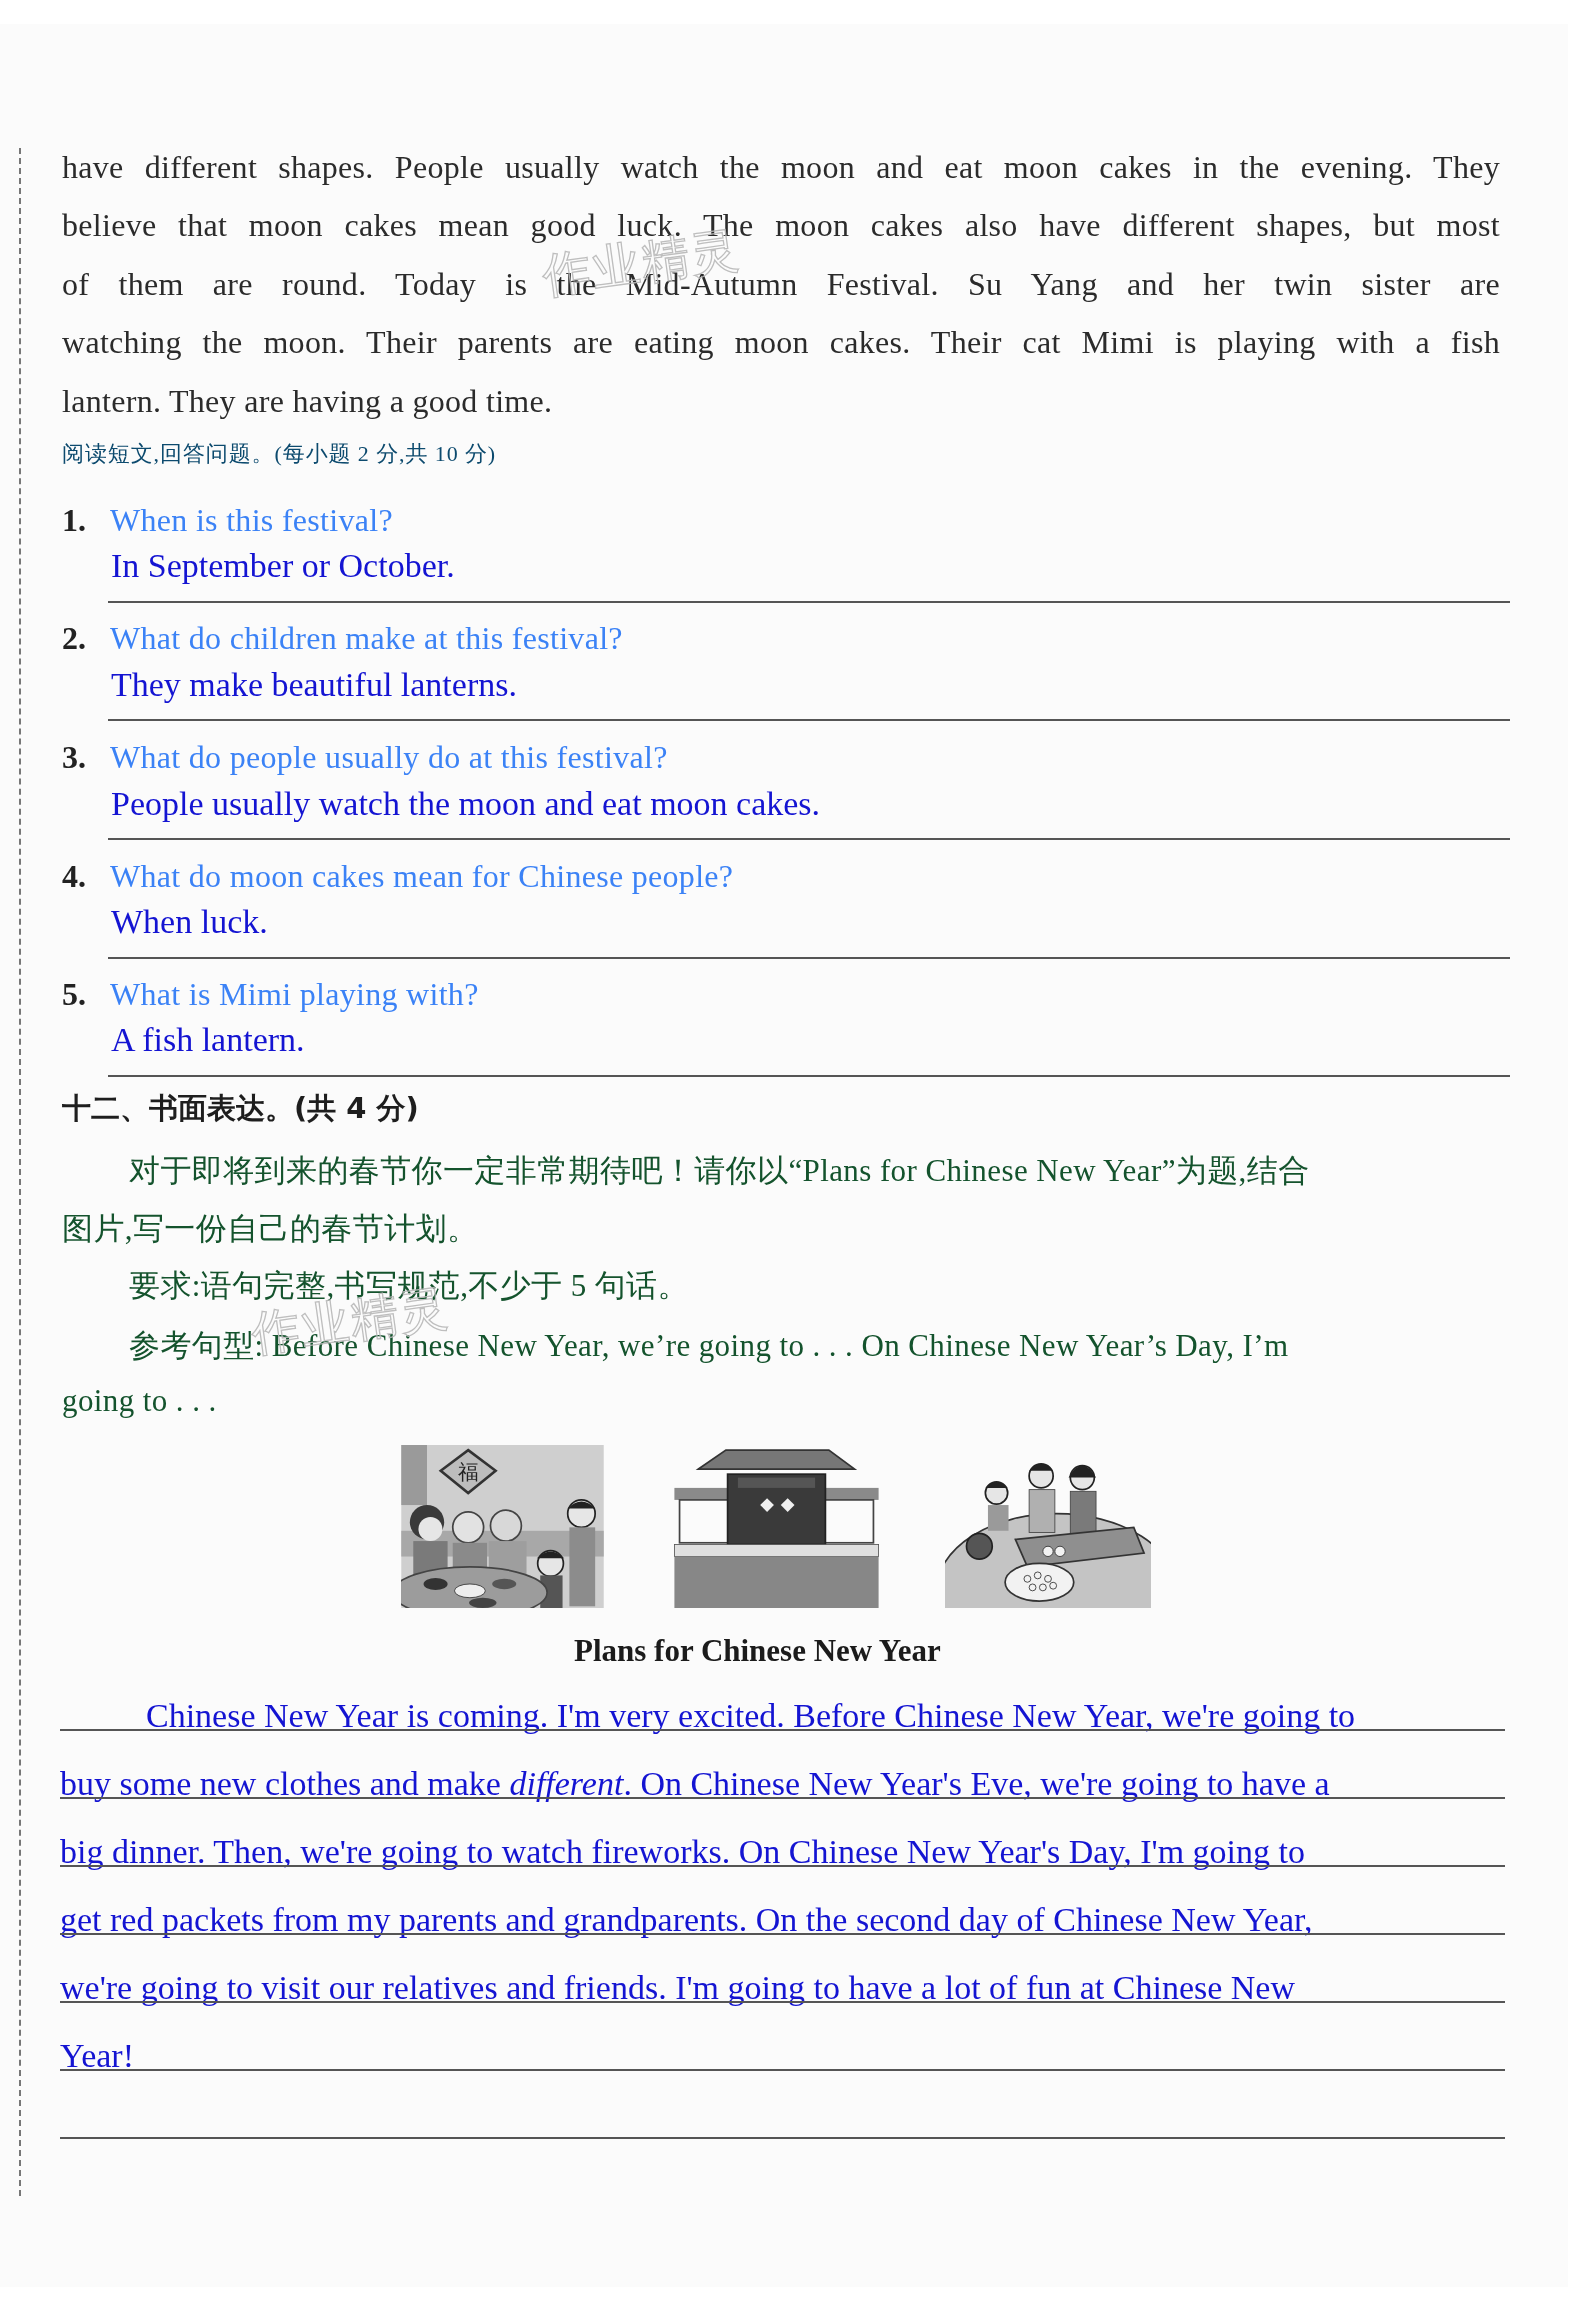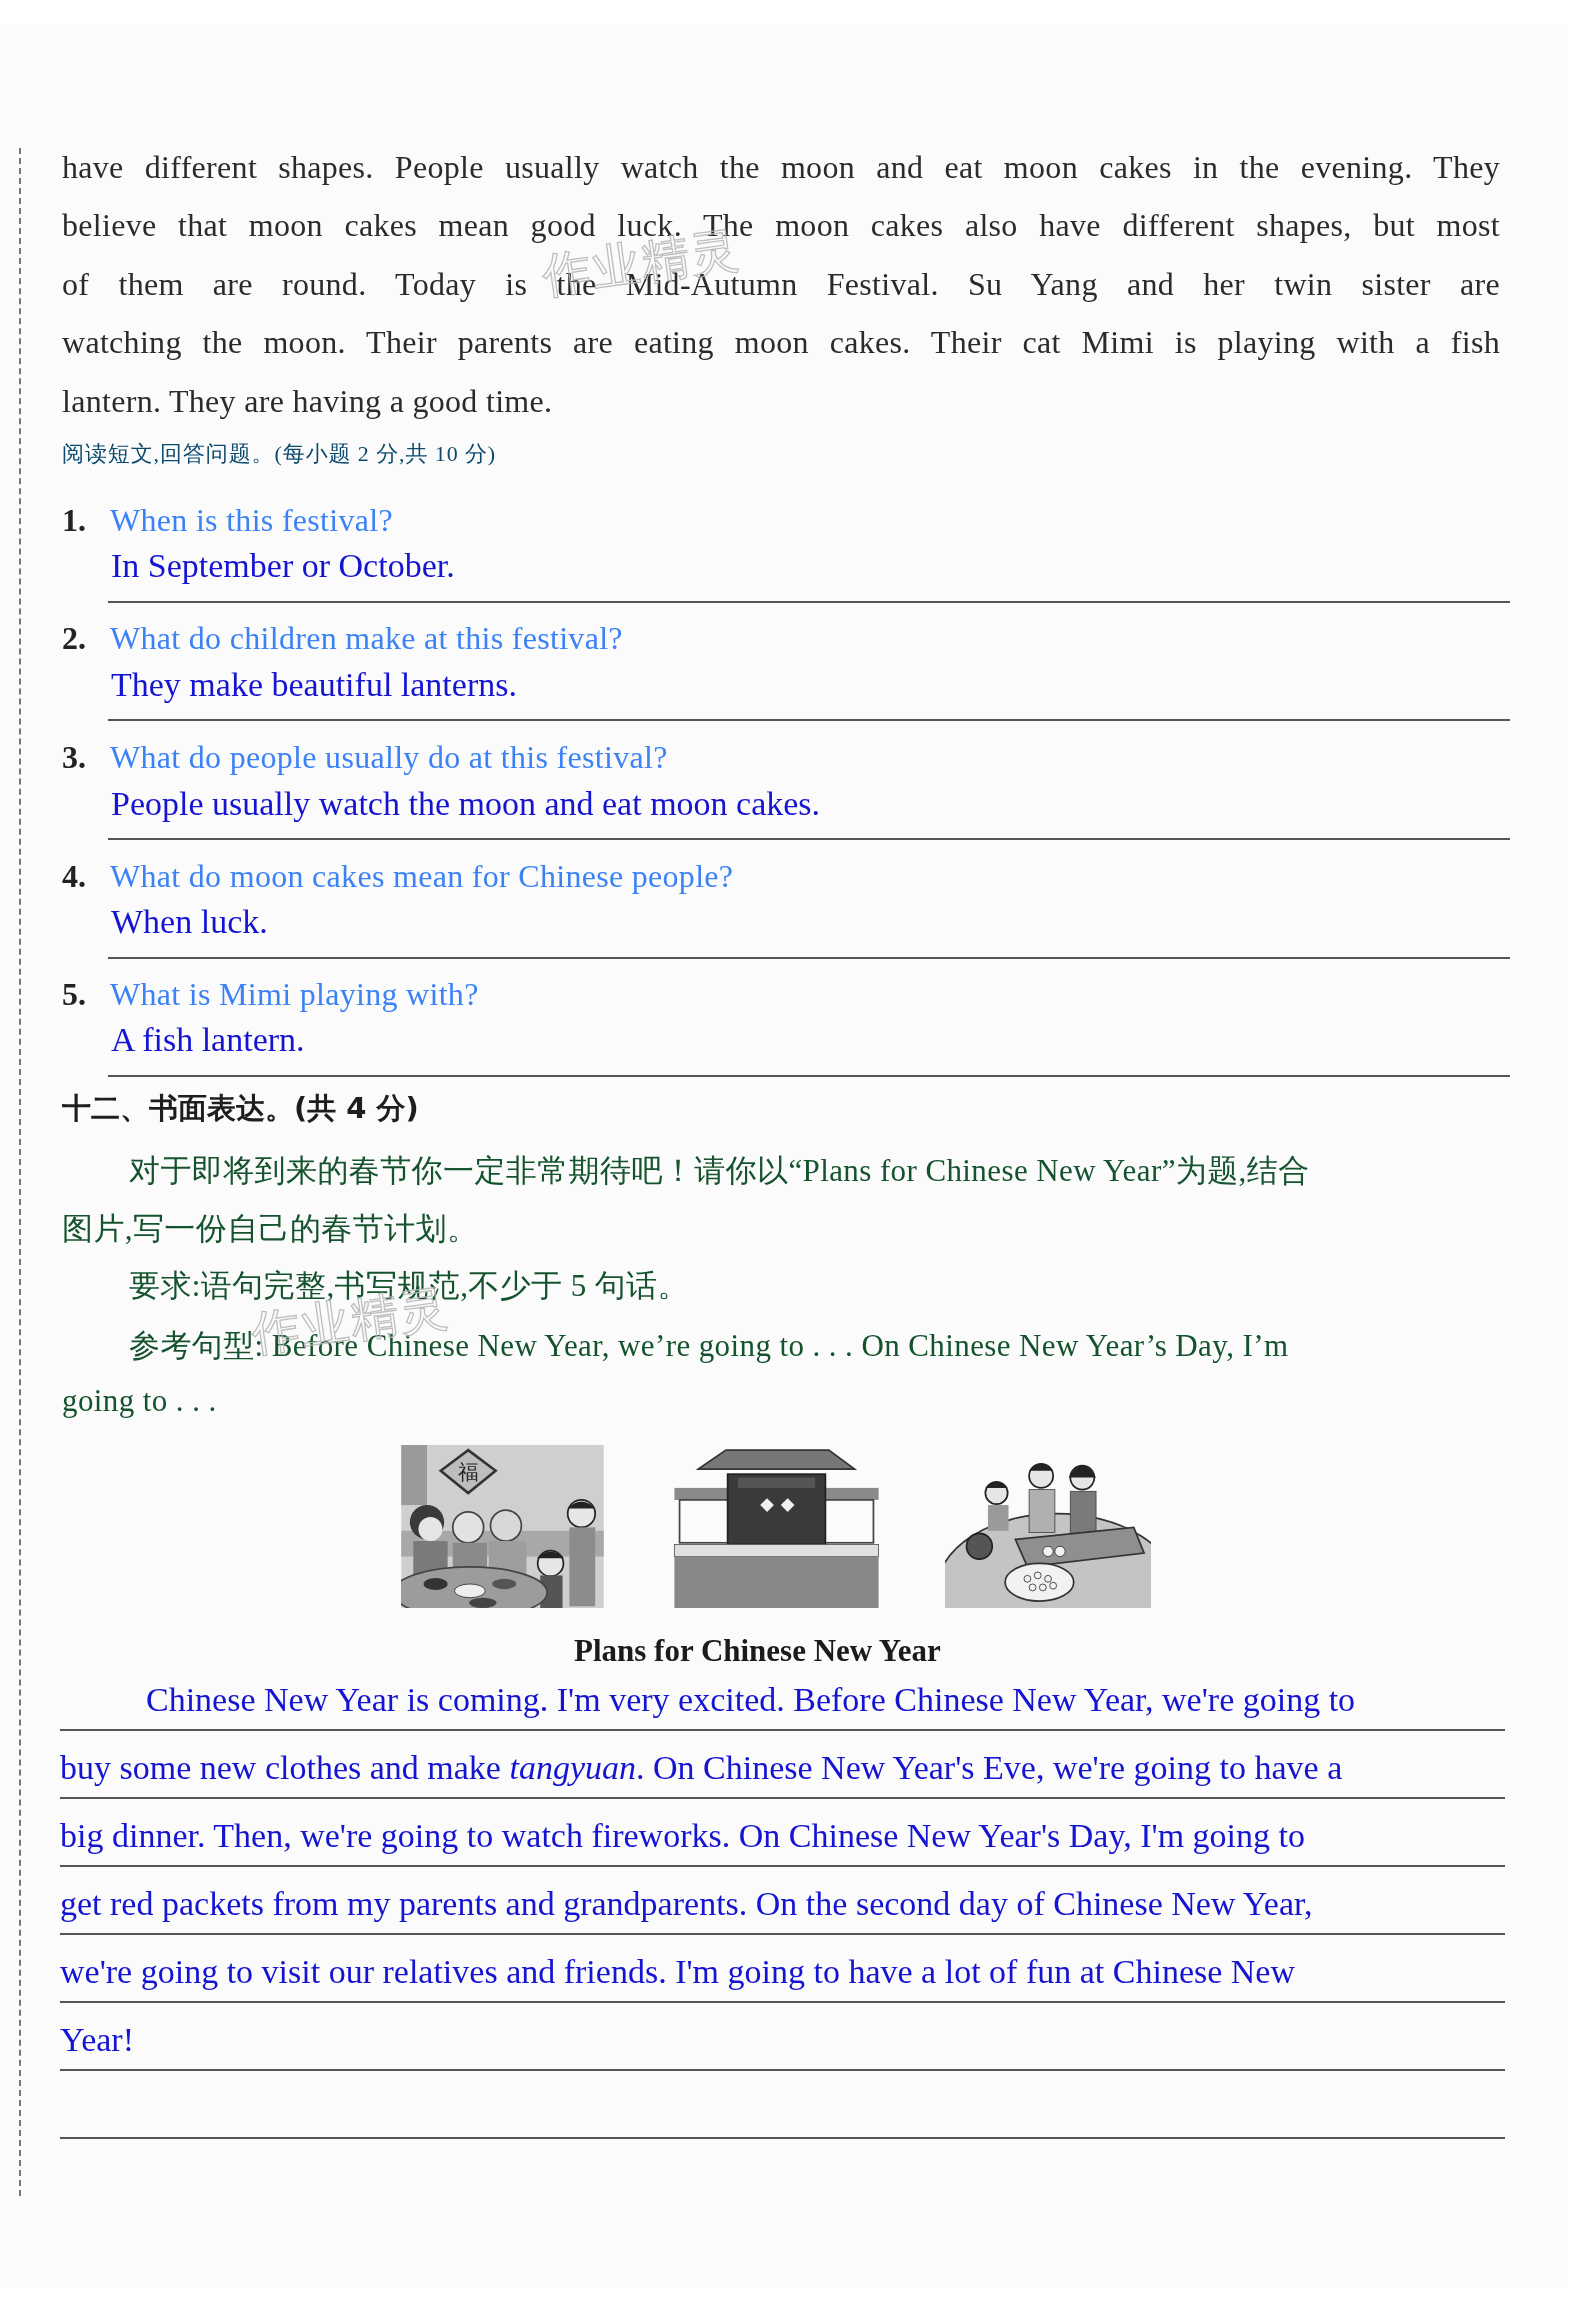--- a/index.html
+++ b/index.html
@@ -101,20 +101,21 @@
       font-weight: bold;
       font-size: 31px;
       color: #1b1b1b;
     }
     .essay-line {
       position: absolute;
       font-family: "Liberation Serif", serif;
       font-size: 34px;
       color: #1414d2;
       white-space: nowrap;
+      margin-top: 16px;
     }
     .watermark {
       position: absolute;
       font-family: "DejaVu Sans", sans-serif;
       font-size: 48px;
       color: transparent;
       -webkit-text-stroke: 1.3px #b8b8b8;
       transform: rotate(-8deg);
       letter-spacing: 1.7px;
       opacity: 0.9;
@@ -248,21 +249,21 @@
 
 <div class="abs essay-title" style="left:574px; top:1633px;">Plans for Chinese New Year</div>
 
 <div>
   <div class="essay-line" style="left:146px; top:1681px;">
     <span>Chinese New Year is coming. I'm very excited. Before Chinese New Year, we're going to</span>
   </div>
   <div class="rule" style="left:60px; top:1729px; width:1445px;"></div>
 
   <div class="essay-line" style="left:60px; top:1749px;">
-    <span>buy some new clothes and make </span><i>tangyuan</i><span>. On Chinese New Year's Eve, we're going to have a</span>
+    <span>buy some new clothes and make </span><i>different</i><span>. On Chinese New Year's Eve, we're going to have a</span>
   </div>
   <div class="rule" style="left:60px; top:1797px; width:1445px;"></div>
 
   <div class="essay-line" style="left:60px; top:1817px;">
     <span>big dinner. Then, we're going to watch fireworks. On Chinese New Year's Day, I'm going to</span>
   </div>
   <div class="rule" style="left:60px; top:1865px; width:1445px;"></div>
 
   <div class="essay-line" style="left:60px; top:1885px;">
     <span>get red packets from my parents and grandparents. On the second day of Chinese New Year,</span>

